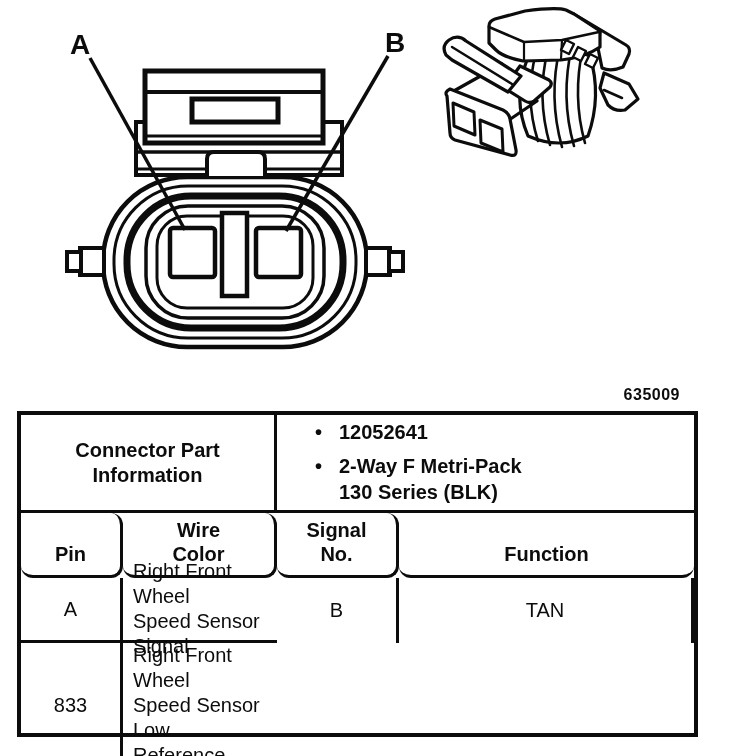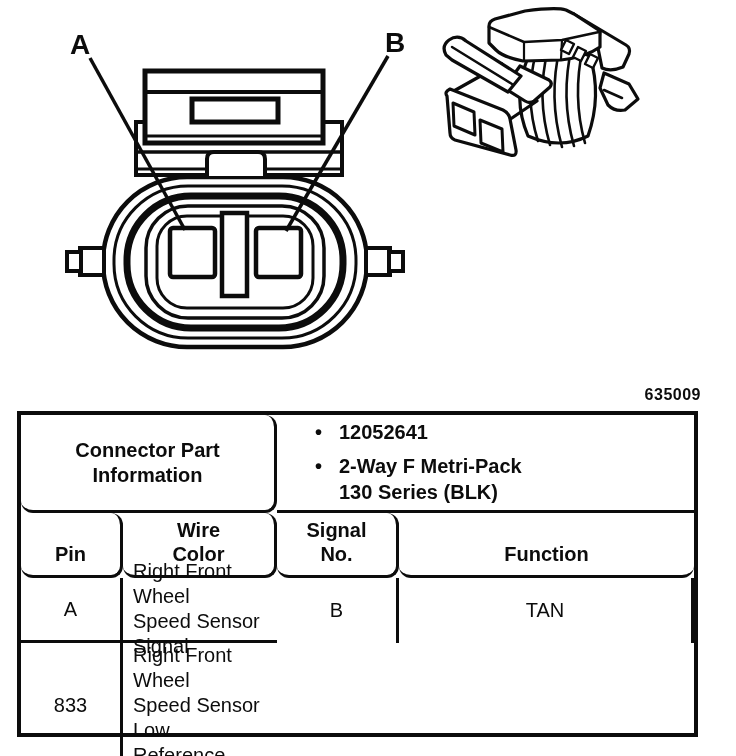--- a/index.html
+++ b/index.html
@@ -7,38 +7,38 @@
     position:relative;width:736px;height:756px;background:#ffffff;overflow:hidden;
     font-family:"Liberation Sans","DejaVu Sans",sans-serif;color:#0c0c0c;
   }
   
   #diagram-svg{position:absolute;left:0;top:0;}
   .ink-line{stroke:#0c0c0c;fill:none;}
   .ink-fill{stroke:#0c0c0c;fill:#ffffff;}
   .pin-label{font-family:"Liberation Sans","DejaVu Sans",sans-serif;font-weight:bold;font-size:28px;fill:#0c0c0c;}
   
   .fig-number{
-    position:absolute;top:386px;right:35px;font-size:16px;font-weight:bold;letter-spacing:0.5px;
+    position:absolute;top:386px;right:56px;font-size:16px;font-weight:bold;letter-spacing:0.5px;
   }
   
   .spec-table{
     position:absolute;left:17px;top:411px;width:681px;height:326px;background:#fff;
     border:4px solid #0c0c0c;box-sizing:border-box;display:grid;
     grid-template-columns:102px 154px 122px 1fr;
     grid-template-rows:98px 65px 65px 1fr;
   }
   .cell{box-sizing:border-box;display:flex;align-items:center;justify-content:center;
         border-right:3px solid #0c0c0c;border-bottom:3px solid #0c0c0c;
         font-size:20px;line-height:1.25;white-space:pre-line;}
   .cell.last-col{border-right:none;}
   .cell.last-row{border-bottom:none;}
   .cell.span-left{grid-column:1/3;}
   .cell.span-right{grid-column:3/5;}
   .cell.hdr{font-weight:bold;text-align:center;align-items:flex-end;padding-bottom:9px;line-height:1.2;border-radius:12px;}
-  .cell.part-label{font-weight:bold;text-align:center;border-radius:12px;}
+  .cell.part-label{font-weight:bold;text-align:center;}
   .cell.bullets{flex-direction:column;align-items:stretch;justify-content:center;
                 padding-left:38px;gap:7px;font-weight:bold;line-height:1.32;}
   .bullet-item{display:flex;align-items:flex-start;}
   .bullet-dot{width:24px;flex:0 0 24px;}
   .cell.func{justify-content:flex-start;text-align:left;padding-left:10px;padding-right:6px;}
 </style>
 </head>
 <body>
 
 <div id="page">

